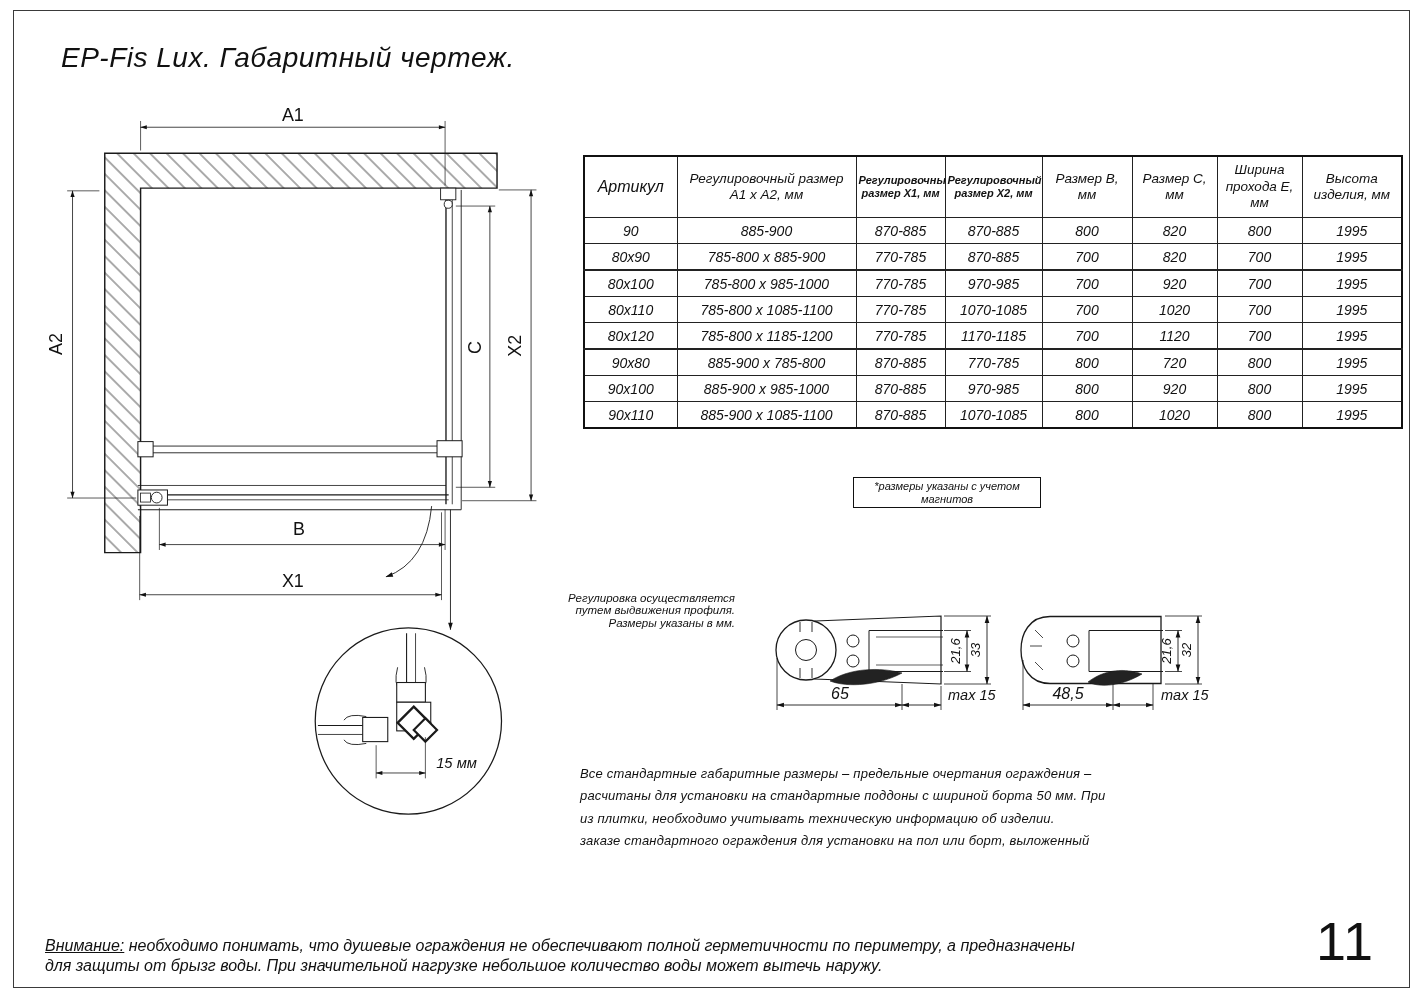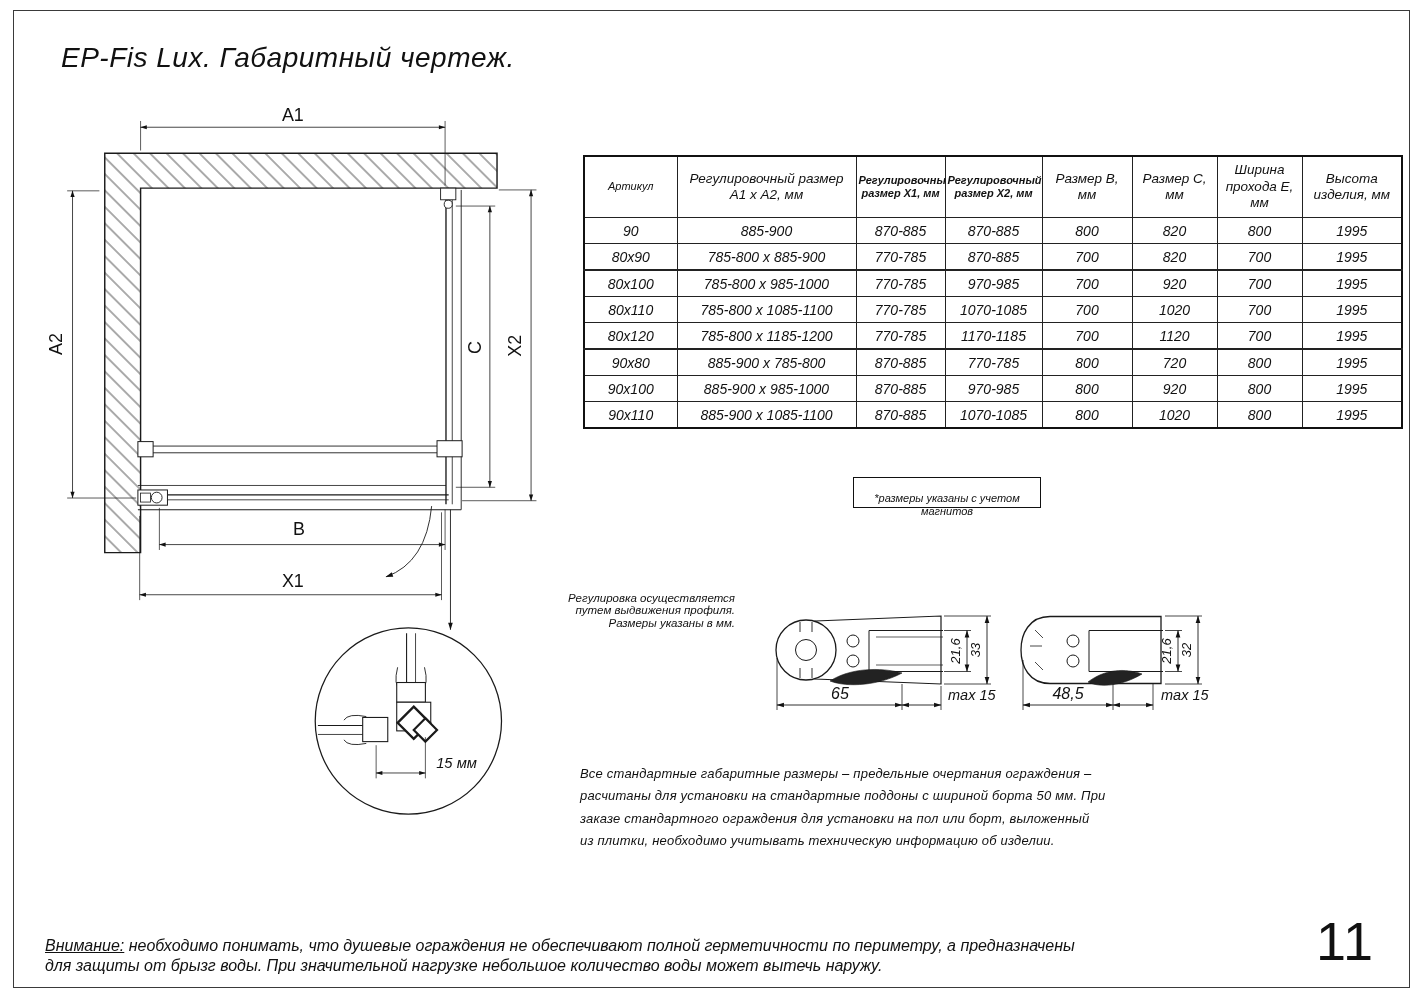--- a/index.html
+++ b/index.html
@@ -4,26 +4,26 @@
 <style>
   html,body{margin:0;padding:0;background:#fff;}
   body{width:1415px;height:1000px;position:relative;font-family:"Liberation Sans",sans-serif;color:#111;overflow:hidden;}
   .page-border{position:absolute;left:13px;top:10px;width:1395px;height:976px;border:1.5px solid #3a3a3a;pointer-events:none;}
   .title{position:absolute;left:61px;top:42px;font-style:italic;font-size:28px;letter-spacing:.5px;white-space:nowrap;}
   
   .spec-table{position:absolute;left:583px;top:155px;width:818px;border-collapse:collapse;table-layout:fixed;font-style:italic;border:2px solid #111;}
   .spec-table th,.spec-table td{border:1px solid #222;text-align:center;vertical-align:middle;font-weight:normal;padding:0 2px;overflow:hidden;}
   .spec-table thead th{height:60px;font-size:13.5px;line-height:1.22;}
   .spec-table thead th.small{font-size:11px;font-weight:bold;}
-  .spec-table thead th:first-child{font-size:11px;}
+  .spec-table thead th:first-child{font-size:16px;}
   .spec-table tbody td{height:25px;font-size:14px;}
   .spec-table tbody tr:nth-child(2) td,
   .spec-table tbody tr:nth-child(5) td{border-bottom-width:2px;}
   .footnote{position:absolute;left:853px;top:477px;width:188px;height:31px;border:1.5px solid #111;box-sizing:border-box;
-    font-style:italic;font-size:11px;line-height:13px;text-align:center;padding-top:14px;background:#fff;}
+    font-style:italic;font-size:11px;line-height:13px;text-align:center;padding-top:2px;background:#fff;}
   
   .profile-note{position:absolute;left:560px;top:592px;width:175px;text-align:right;font-style:italic;font-size:11.5px;line-height:12.4px;}
   .paragraph{position:absolute;left:580px;top:763px;font-style:italic;font-size:13px;line-height:22.3px;letter-spacing:.2px;white-space:nowrap;}
   .footer-note{position:absolute;left:45px;top:936px;font-style:italic;font-size:16px;line-height:19.5px;white-space:nowrap;}
   .footer-note .ul{text-decoration:underline;}
   .page-number{position:absolute;left:1290px;top:910px;width:110px;text-align:center;font-size:54px;letter-spacing:1px;}
   svg text{fill:#111;}
   svg .dimtxt{font-family:"Liberation Sans",sans-serif;font-size:20px;}
   svg .dimtxt-i{font-family:"Liberation Sans",sans-serif;font-style:italic;}
 </style>
@@ -305,22 +305,22 @@
 
 <div class="profile-note">
   <div>Регулировка осуществляется</div>
   <div>путем выдвижения профиля.</div>
   <div>Размеры указаны в мм.</div>
 </div>
 
 <div class="paragraph">
   <div>Все стандартные габаритные размеры – предельные очертания ограждения –</div>
   <div>расчитаны для установки на стандартные поддоны с шириной борта 50 мм. При</div>
+  <div>из плитки, необходимо учитывать техническую информацию об изделии.</div>
   <div>заказе стандартного ограждения для установки на пол или борт, выложенный</div>
-  <div>из плитки, необходимо учитывать техническую информацию об изделии.</div>
 </div>
 
 <div class="footer-note">
   <div><span class="ul">Внимание:</span><span> необходимо понимать, что душевые ограждения не обеспечивают полной герметичности по периметру, а предназначены</span></div>
   <div>для защиты от брызг воды. При значительной нагрузке небольшое количество воды может вытечь наружу.</div>
 </div>
 
 <div class="page-number">11</div>
 
 </body></html>

